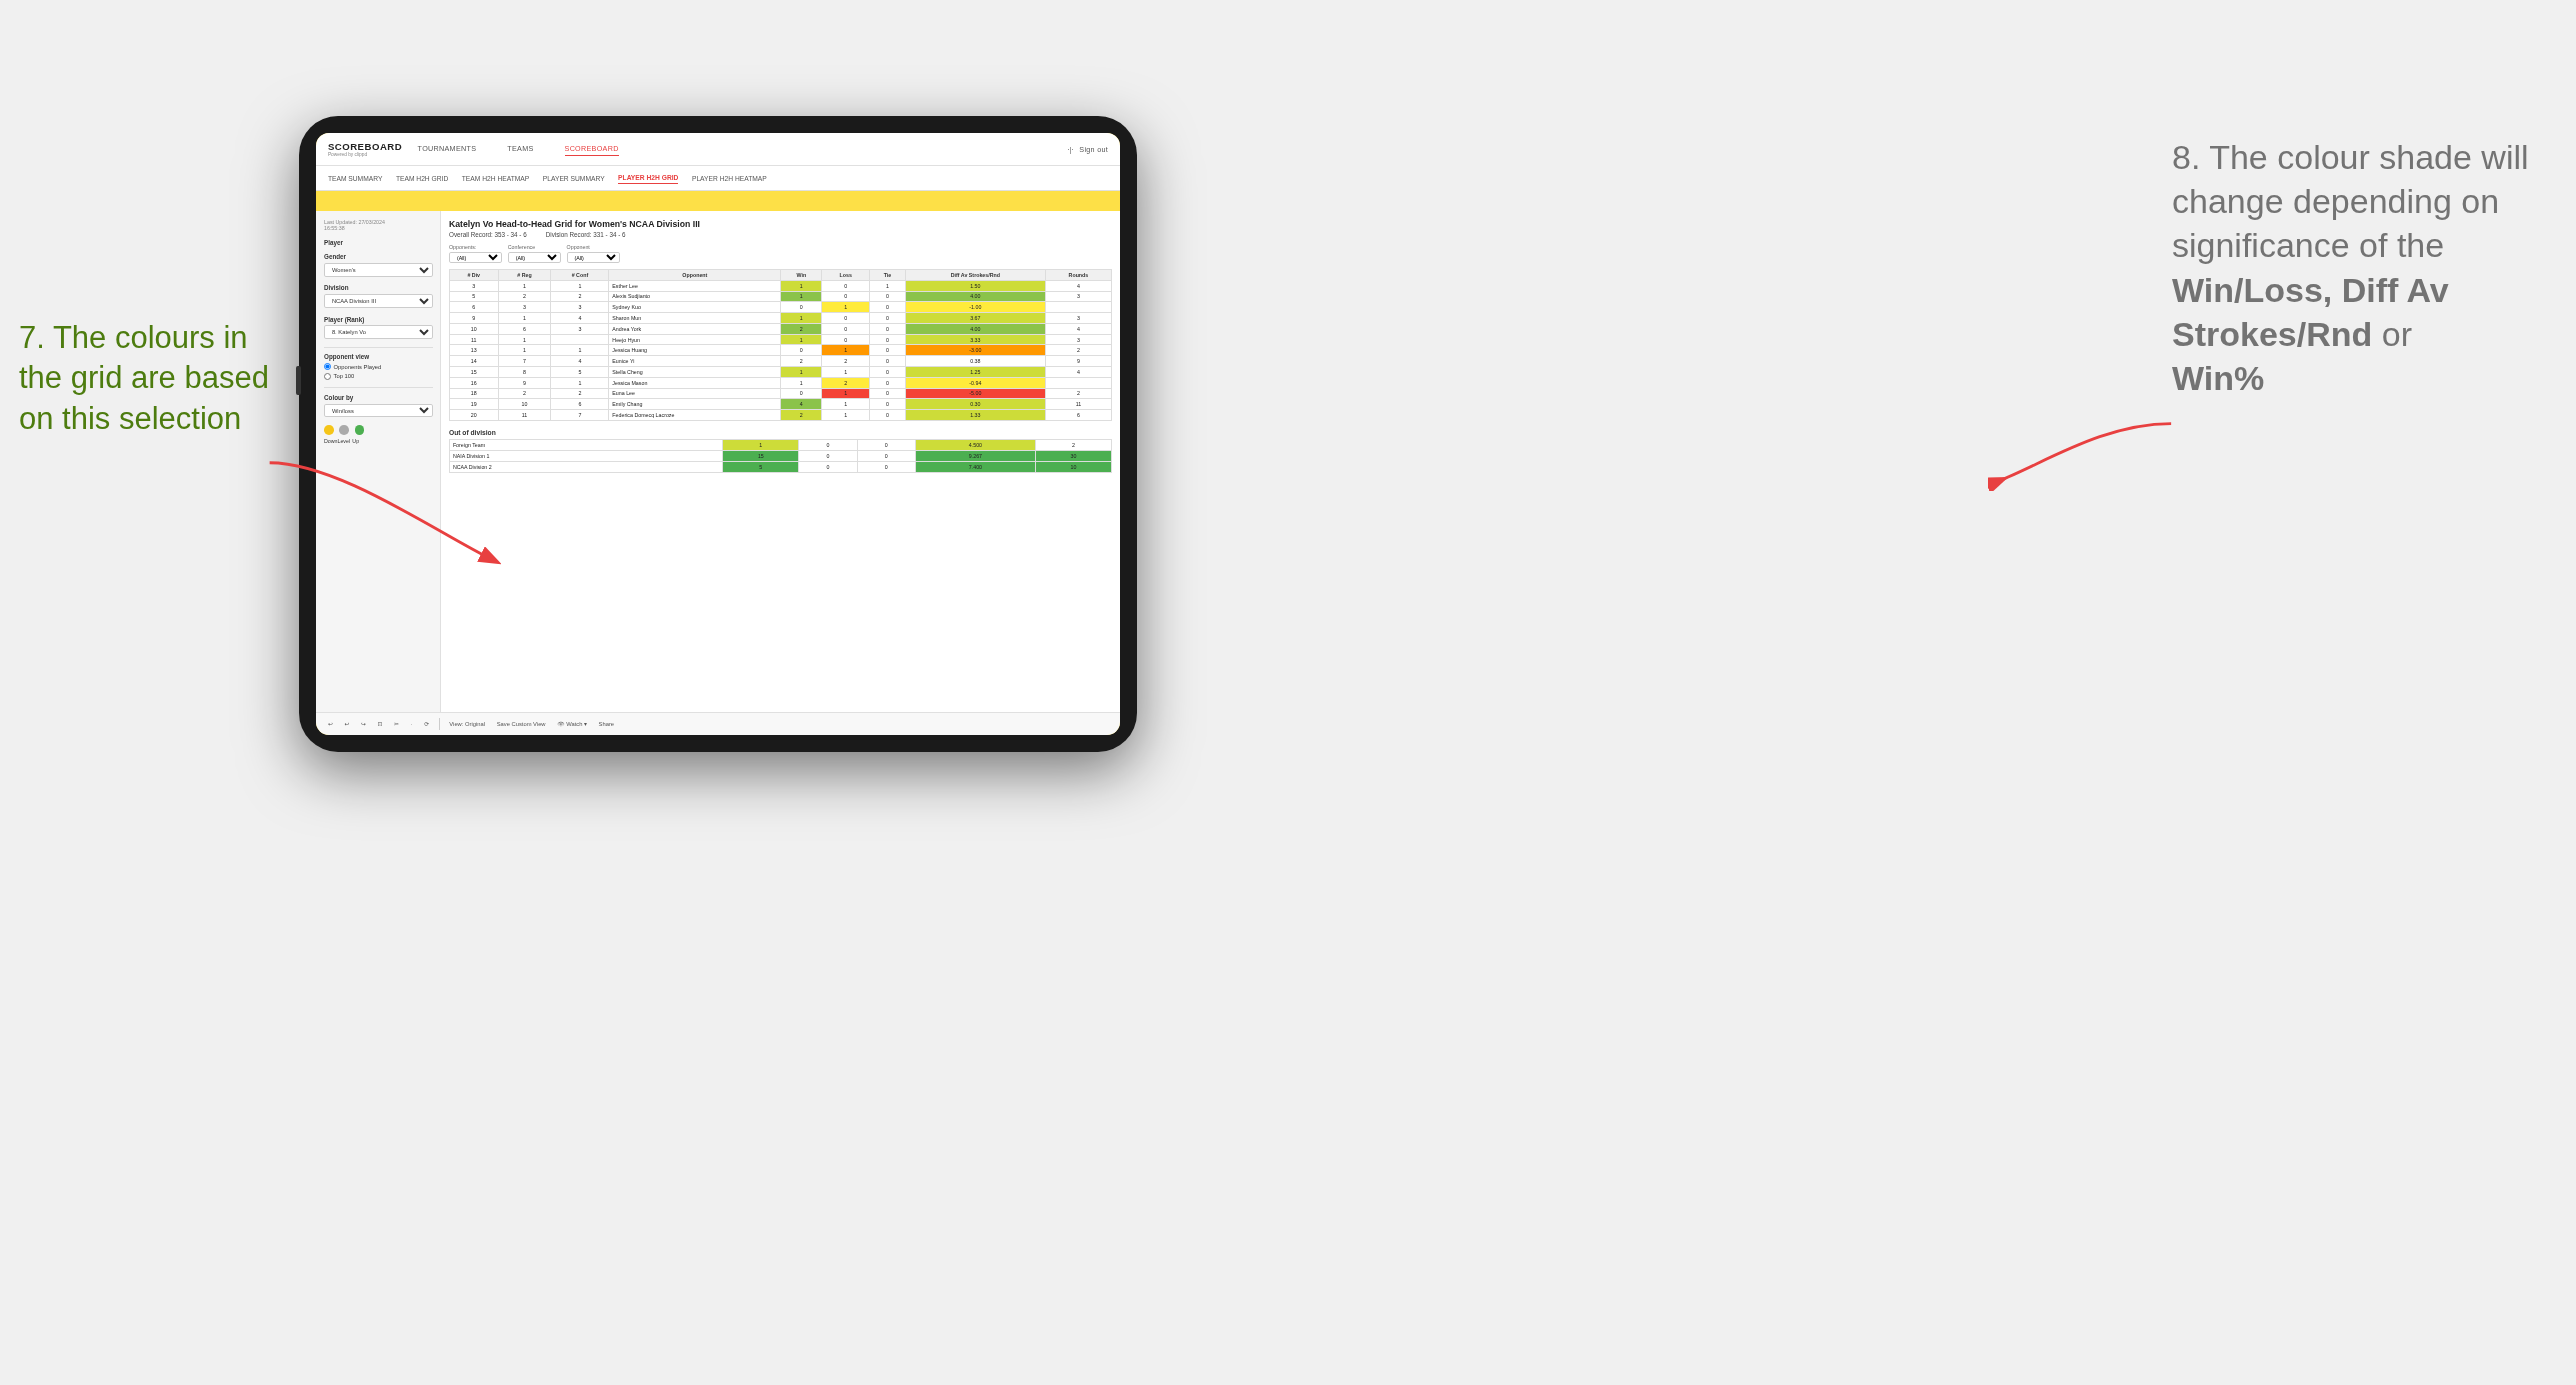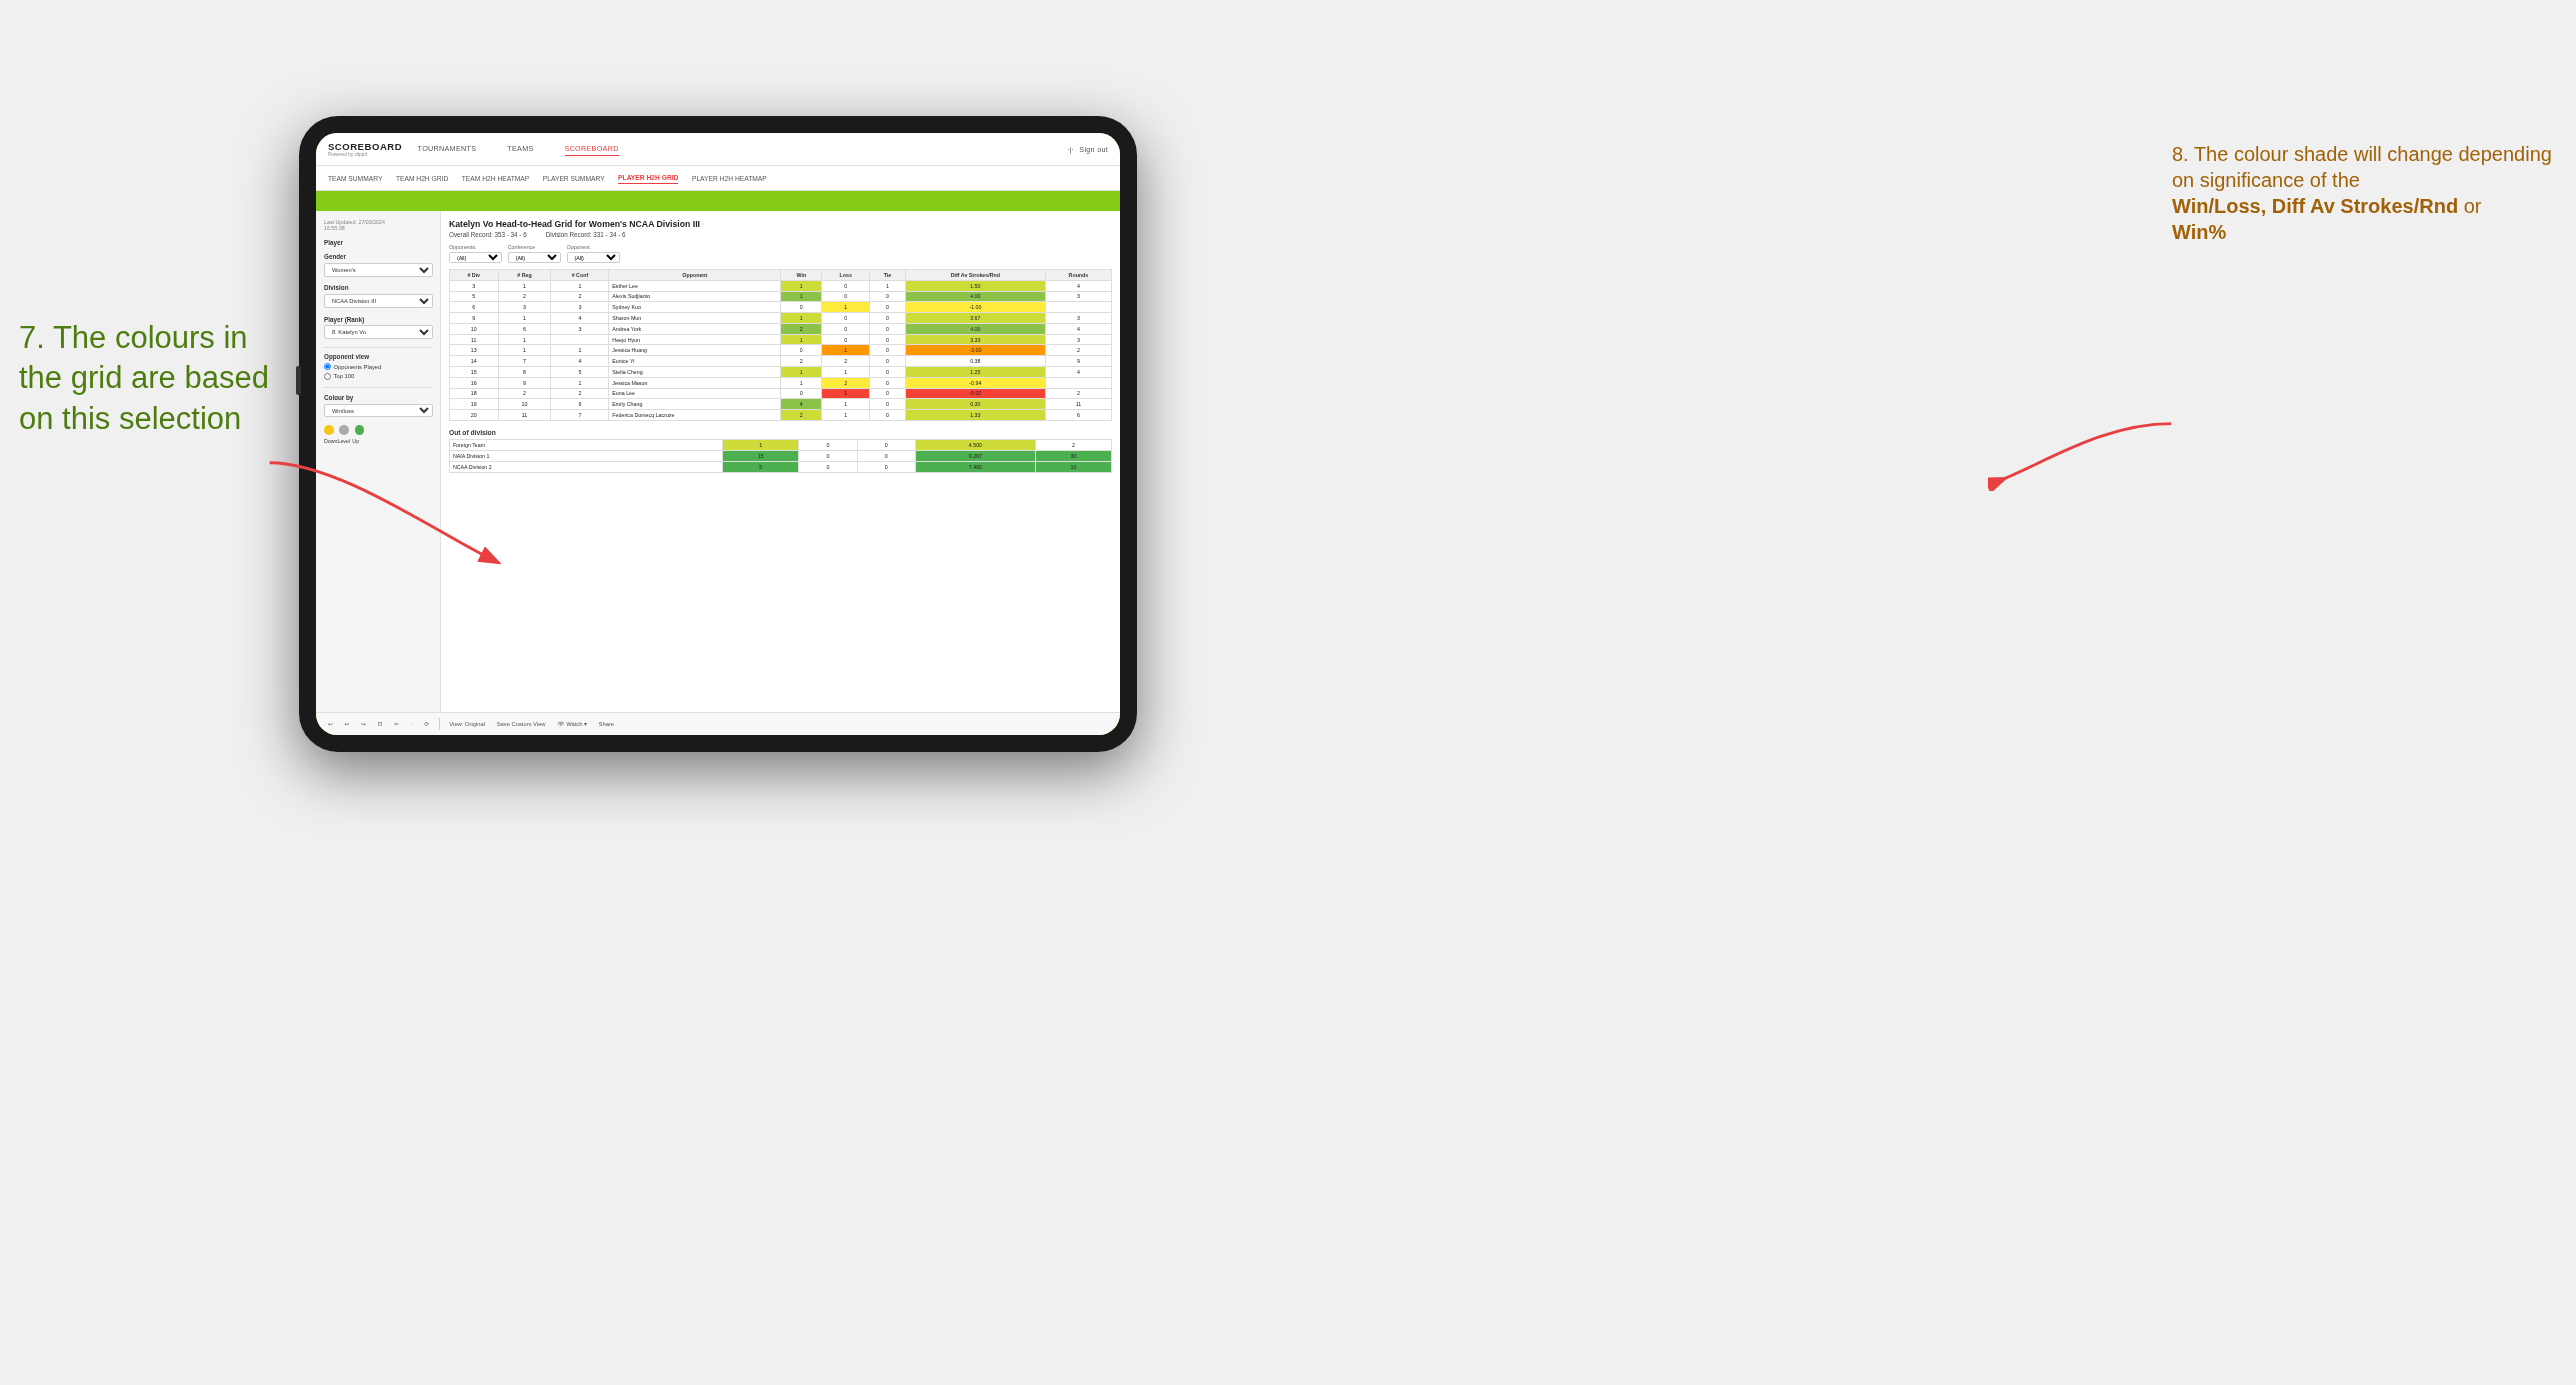--- a/index.html
+++ b/index.html
@@ -21,22 +21,22 @@
       height: 636px;
       background: #1a1a1a;
       border-radius: 39px;
       box-shadow: 0 19px 58px rgba(0,0,0,0.5);
       padding: 17.3px;
     }
 
     .tablet-screen {
       width: 100%;
       height: 100%;
-      background: #84cc16;
-      border-radius: 21px;
+      background: #fde047;
+      border-radius: 13px;
       overflow: hidden;
       display: flex;
       flex-direction: column;
     }
 
     
     .nav-bar {
       background: #fff;
       border-bottom: 1px solid #e0e0e0;
       padding: 0 11.6px;
@@ -353,25 +353,25 @@
       left: 19px;
       top: 318px;
       width: 260px;
       font-size: 31px;
       line-height: 1.3;
       color: #4d7c0f;
     }
 
     .annotation-right {
       right: 19px;
-      top: 141px;
+      top: 135px;
       width: 385px;
-      font-size: 20px;
+      font-size: 34px;
       line-height: 1.3;
-      color: #a16207;
+      color: #737373;
     }
 
     .annotation-right strong {
       font-weight: 700;
     }
 
     
     .arrow-svg {
       position: absolute;
     }

